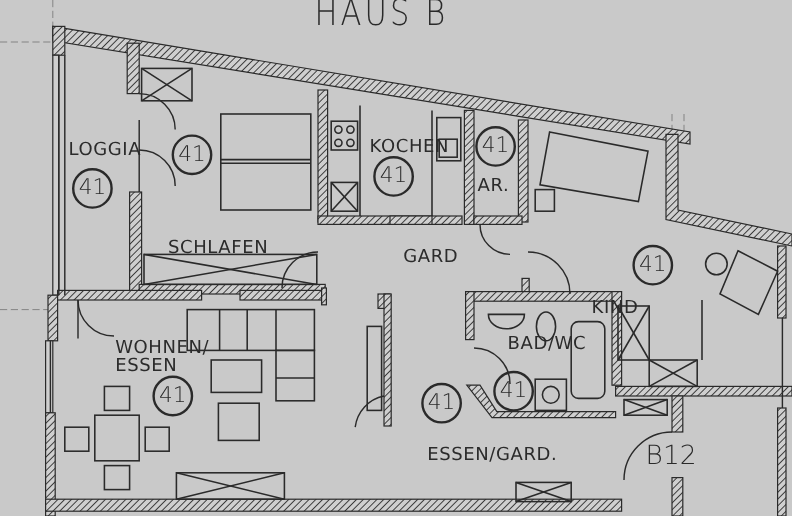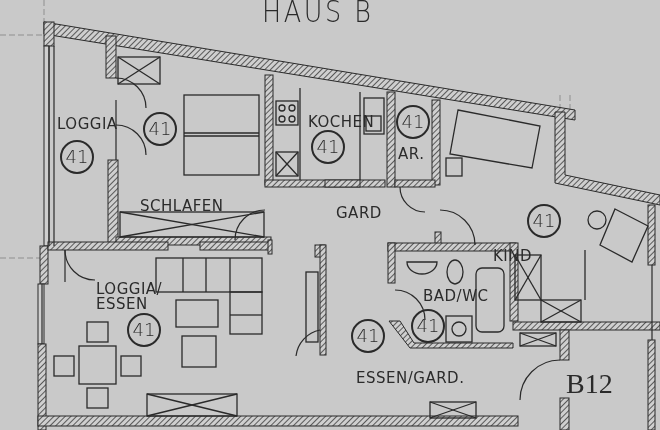--- a/index.html
+++ b/index.html
@@ -18,23 +18,22 @@
   .label {
     position: absolute; font-size: 15px; color: #2b2b2b;
     letter-spacing: 0.5px; white-space: nowrap; line-height: 13px;
   }
   .unit {
     position: absolute; width: 30px; height: 30px; border: 2px solid #2a2a2a;
     border-radius: 50%; font-size: 18px; color: #2a2a2a; text-align: center;
     line-height: 30px; font-weight: 300;
   }
   .apt-num {
-    position: absolute; left: 566px; top: 368px; font-size: 28px; color: #2a2a2a;
+    position: absolute; left: 538px; top: 368px; font-size: 22px; color: #2a2a2a;
     font-weight: 300;
-    font-family: Liberation Serif, serif;
   }
 </style>
 </head>
 <body>
 
 <svg id="plan" viewBox="0 0 660 430" xmlns="http://www.w3.org/2000/svg">
   <defs>
     <pattern id="hatch" width="4" height="4" patternUnits="userSpaceOnUse" patternTransform="rotate(45)">
       <rect width="4" height="4" fill="#cfcfcf"></rect>
       <line x1="0" y1="0" x2="0" y2="4" stroke="#3a3a3a" stroke-width="1.6"></line>
@@ -215,23 +214,23 @@
 <div class="unit" style="left:311px;top:130px;">41</div>
 
 <div class="label" style="left:398px;top:148px;">AR.</div>
 <div class="unit" style="left:396px;top:105px;">41</div>
 
 <div class="label" style="left:493px;top:202px;margin-top:48px;">KIND</div>
 <div class="unit" style="left:527px;top:204px;">41</div>
 
 <div class="label" style="left:336px;top:207px;">GARD</div>
 
-<div class="label" style="left:96px;top:283px;">LOGGIA/</div>
+<div class="label" style="left:96px;top:283px;">WOHNEN/</div>
 <div class="label" style="left:96px;top:298px;text-align:right;">ESSEN</div>
 <div class="unit" style="left:127px;top:313px;">41</div>
 
-<div class="label" style="left:423px;top:290px;">BAD/WC</div>
+<div class="label" style="left:423px;top:280px;">BAD/WC</div>
 <div class="unit" style="left:411px;top:309px;">41</div>
 
 <div class="label" style="left:356px;top:372px;">ESSEN/GARD.</div>
 <div class="unit" style="left:351px;top:319px;">41</div>
 
 <div class="apt-num">B12</div>
 
 </body></html>

